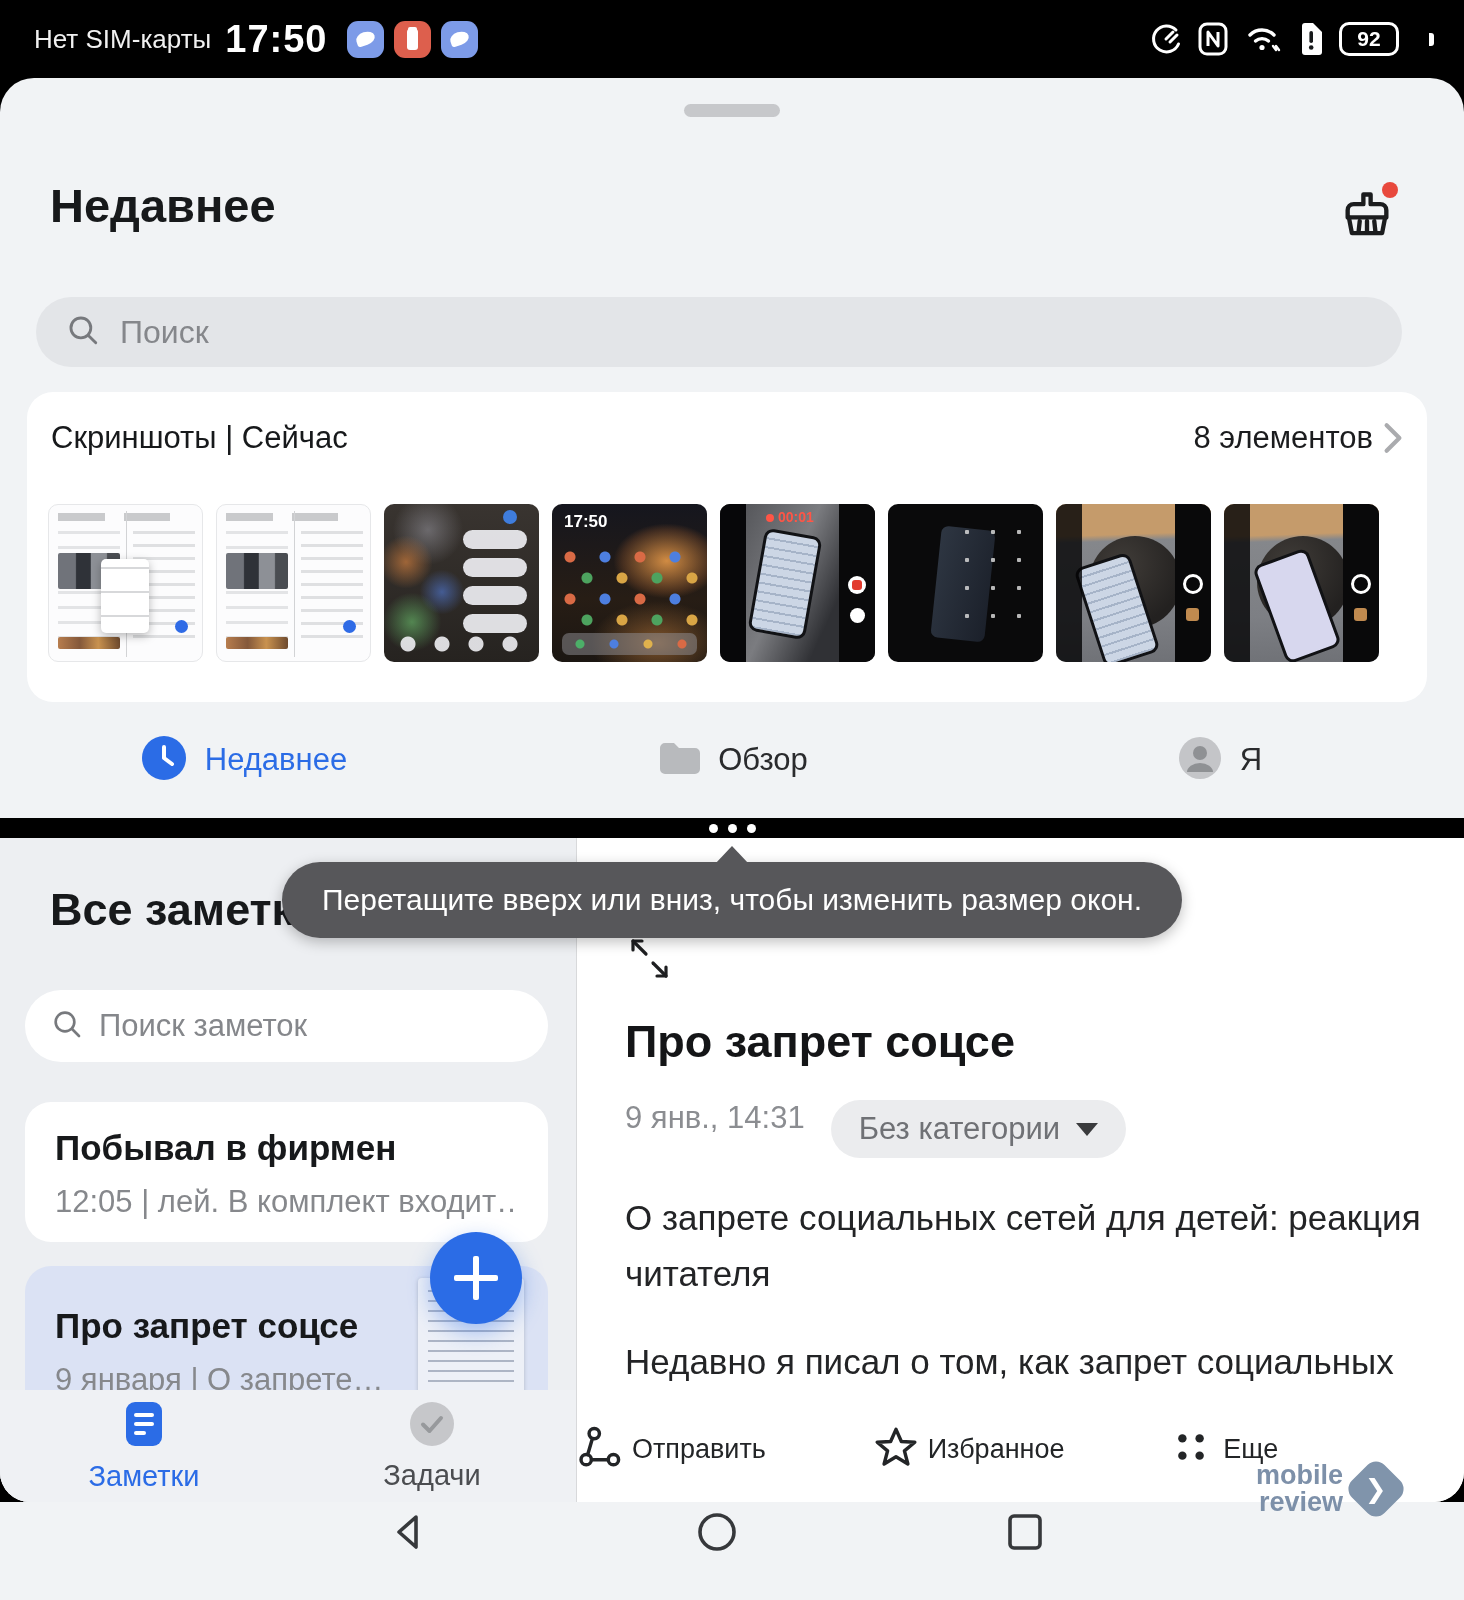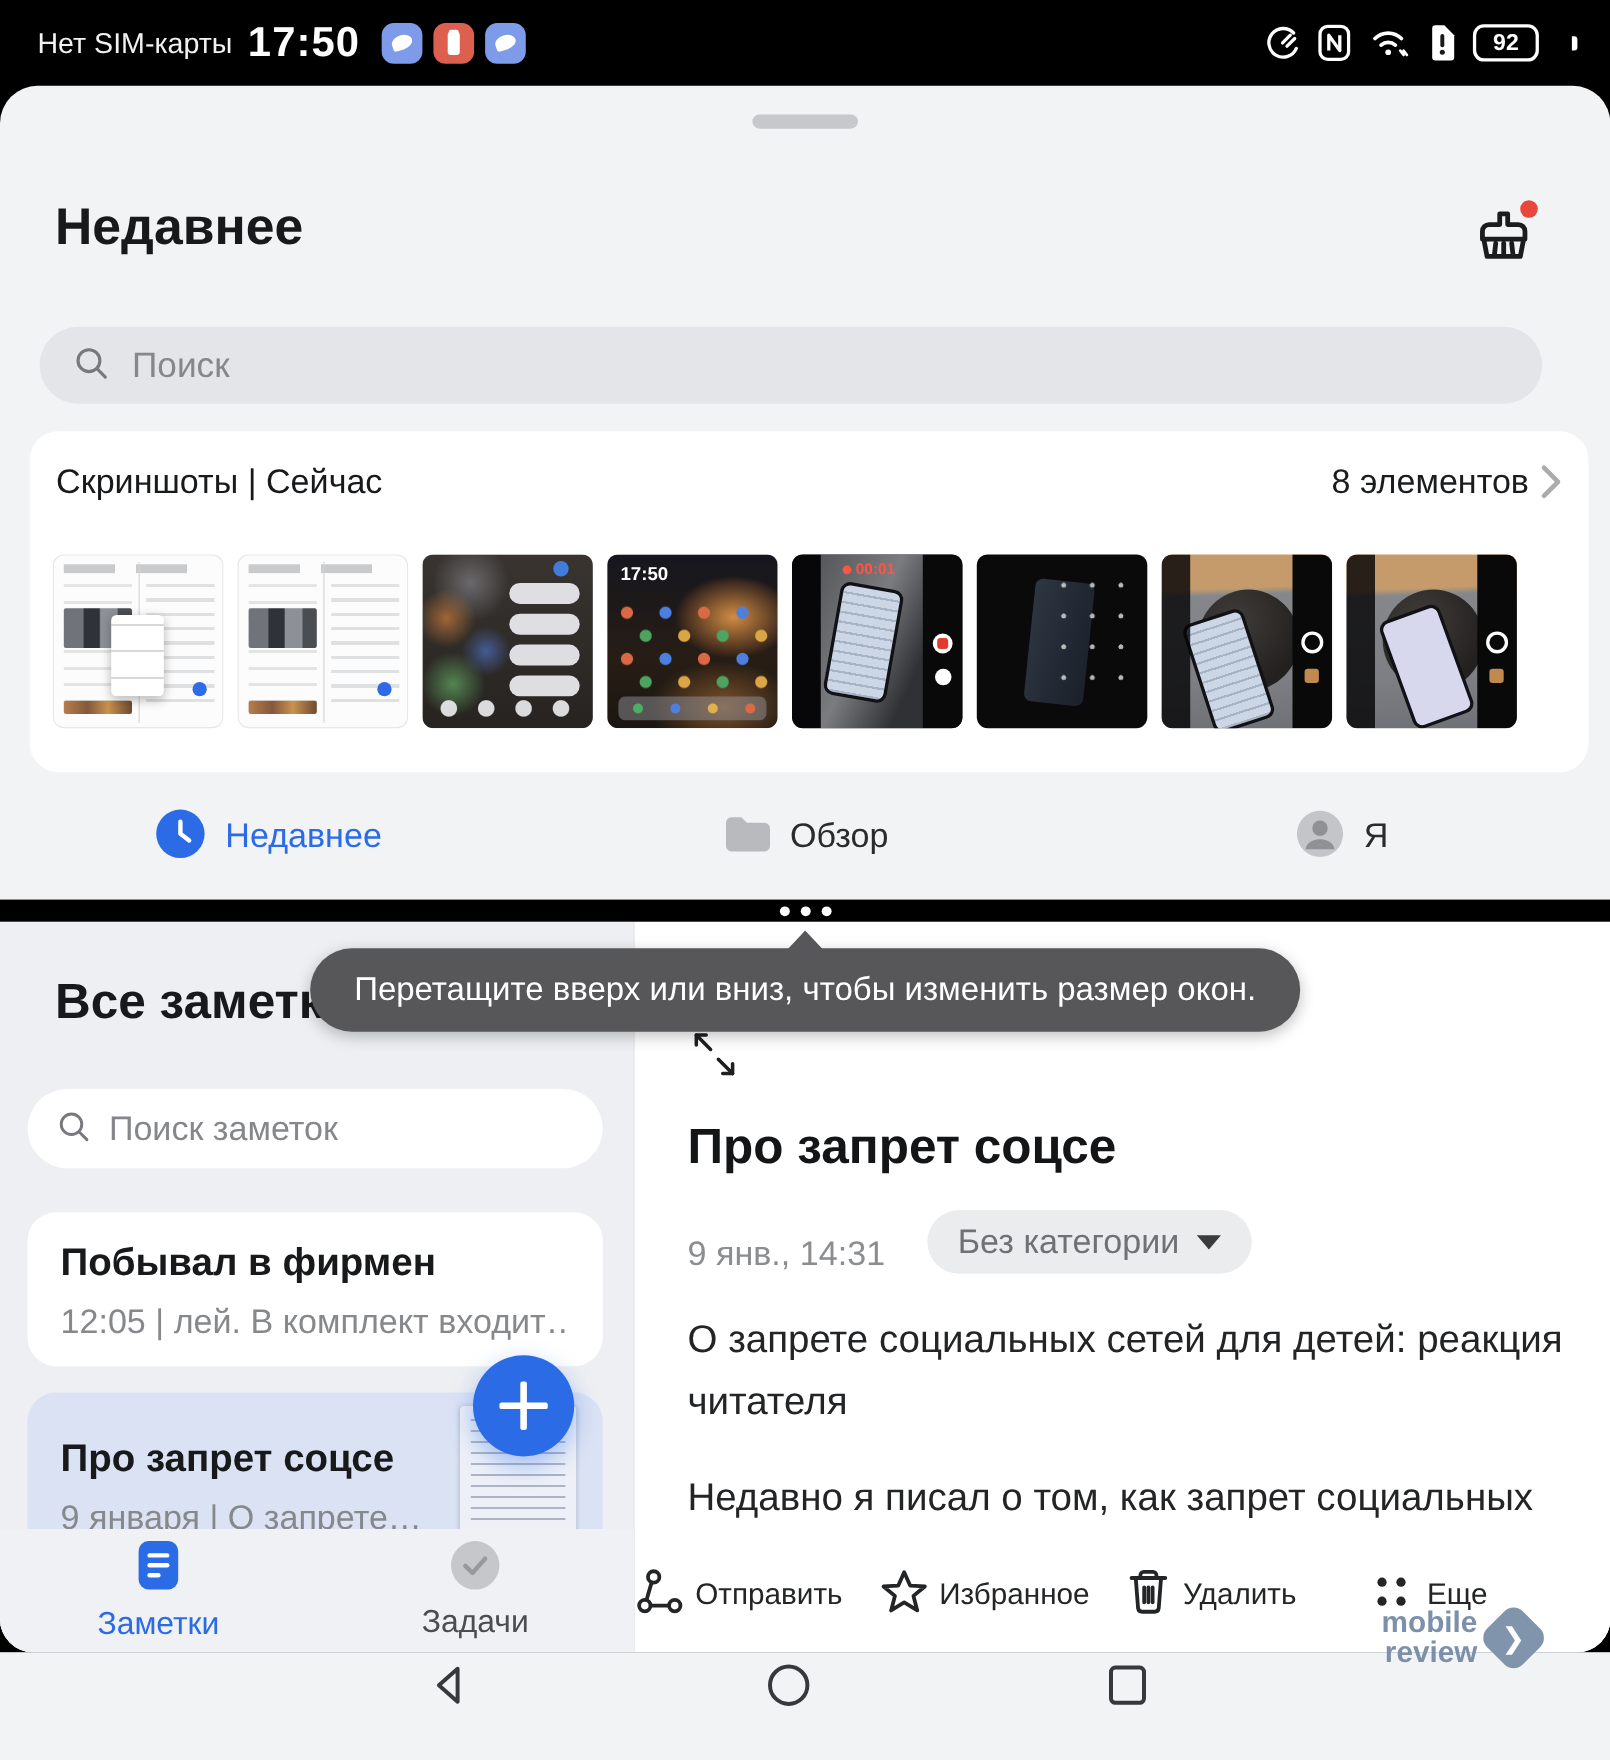--- a/index.html
+++ b/index.html
@@ -28,21 +28,21 @@
   .gallery { position:absolute; top:78px; left:0; width:1464px; height:740px; background:#f1f3f5; border-radius:34px 34px 0 0; overflow:hidden; }
   .drag-pill { position:absolute; top:26px; left:50%; transform:translateX(-50%); width:96px; height:13px; border-radius:7px; background:#c7c8cb; }
   .g-title { position:absolute; left:50px; top:100px; font-size:47px; font-weight:600; color:#17191b; }
   .g-broom { position:absolute; left:1338px; top:108px; width:58px; height:58px; color:#1b1c1e; }
   .g-broom .reddot { position:absolute; right:-2px; top:-4px; width:16px; height:16px; border-radius:50%; background:#e8483c; }
   .g-search { position:absolute; left:36px; right:62px; top:219px; height:70px; background:#e3e5e8; border-radius:35px; display:flex; align-items:center; padding:0 30px; gap:20px; }
   .g-search input, .n-search input { border:0; outline:0; background:transparent; font-size:32px; color:#3a3b3d; width:100%; font-family:inherit; }
   .g-search input::placeholder { color:#85878b; }
   .n-search input::placeholder { color:#85878b; }
 
-  .g-card { position:absolute; left:27px; right:20px; top:314px; height:310px; background:#fff; border-radius:26px; }
+  .g-card { position:absolute; left:27px; right:37px; top:314px; height:310px; background:#fff; border-radius:26px; }
   .g-card-head { position:absolute; top:28px; left:24px; right:24px; display:flex; align-items:center; justify-content:space-between; }
   .g-sec-title { font-size:31px; font-weight:500; color:#17191b; }
   .g-count { display:flex; align-items:center; gap:10px; font-size:31px; color:#1b1c1e; }
   .thumbs { position:absolute; left:21px; top:112px; display:flex; gap:13px; }
   .thumb { width:155px; height:158px; border-radius:10px; overflow:hidden; position:relative; flex:none; background:#ddd; }
 
   .t-notes { background:#fcfcfd; border:1px solid #e6e7e9; }
   .t-notes .colL { position:absolute; left:9px; top:26px; width:62px; height:110px; background:repeating-linear-gradient(180deg,#e3e4e6 0 3px,transparent 3px 15px); }
   .t-notes .miniimgs { position:absolute; left:9px; top:48px; width:62px; height:36px; background:linear-gradient(90deg,#70737a 0 28%,#2f3238 30% 52%,#8d9096 54% 78%,#4a4d52 80% 100%); border-radius:2px; }
   .t-notes .colR { position:absolute; left:84px; top:26px; width:62px; height:110px; background:repeating-linear-gradient(180deg,#dfe0e2 0 3px,transparent 3px 13px); }
@@ -141,21 +141,21 @@
   .fab::before { left:24px; top:43px; width:44px; height:6px; }
   .fab::after { left:43px; top:24px; width:6px; height:44px; }
 
   .n-tabs { position:absolute; left:0; bottom:0; width:576px; height:112px; background:#eff1f4; display:flex; z-index:7; }
   .n-tab { flex:1; display:flex; flex-direction:column; align-items:center; justify-content:center; gap:8px; }
   .n-tab-label { font-size:29px; color:#4b4d50; }
   .n-tab.active .n-tab-label { color:#2b6ce6; font-weight:500; }
 
   .resize-arrows { position:absolute; left:48px; top:95px; width:52px; height:52px; color:#1e1f21; }
   .d-title { position:absolute; left:48px; top:178px; font-size:45px; font-weight:600; color:#141517; }
-  .d-meta { position:absolute; left:48px; top:262px; display:flex; align-items:flex-end; gap:38px; }
+  .d-meta { position:absolute; left:48px; top:262px; display:flex; align-items:flex-start; gap:26px; }
   .d-date { font-size:31px; color:#8b8d91; }
   .d-badge { height:58px; border-radius:29px; background:#ebecee; display:flex; align-items:center; padding:4px 28px; gap:16px; }
   .d-badge-label { font-size:31px; color:#6f7175; }
   .d-caret { width:0; height:0; border-left:11px solid transparent; border-right:11px solid transparent; border-top:13px solid #3a3b3d; }
   .d-p { position:absolute; left:48px; width:820px; font-size:35px; color:#232426; line-height:56px; }
   .d-p1 { top:352px; }
   .d-p2 { top:496px; }
   .d-toolbar { position:absolute; left:0; right:0; bottom:0; height:112px; display:flex; z-index:5; }
   .d-tool { flex:1; display:flex; flex-direction:row; align-items:center; justify-content:flex-start; padding-top:6px; gap:9px; color:#232527;text-align:center; }
   .d-tool-label { font-size:27px; color:#232527; }
@@ -428,31 +428,20 @@
               </svg></span>
           <span class="d-tool-label">Отправить</span>
         </div>
         <div class="d-tool">
           <span><svg width="46" height="46" viewBox="0 0 24 24" fill="none" stroke="currentColor" stroke-width="1.8" stroke-linejoin="round">
                 <path d="M12 2.8 L14.8 9.1 L21.8 9.5 L16.4 14 L18.2 20.9 L12 17.1 L5.8 20.9 L7.6 14 L2.2 9.5 L9.2 9.1 Z"></path>
               </svg></span>
           <span class="d-tool-label">Избранное</span>
         </div>
         <div class="d-tool">
-          <span><svg width="46" height="46" viewBox="0 0 24 24" fill="none" stroke="currentColor" stroke-width="1.8" stroke-linecap="round" stroke-linejoin="round">
-                <path d="M8.2 5.5 V4.2 a1.6 1.6 0 0 1 1.6-1.6 h4.4 a1.6 1.6 0 0 1 1.6 1.6 V5.5"></path>
-                <path d="M4 5.5 h16"></path>
-                <path d="M6 5.5 l1.1 14.3 a2 2 0 0 0 2 1.7 h5.8 a2 2 0 0 0 2-1.7 L18 5.5"></path>
-                <line x1="10" y1="10" x2="10" y2="17"></line>
-                <line x1="12" y1="10" x2="12" y2="17"></line>
-                <line x1="14" y1="10" x2="14" y2="17"></line>
-              </svg></span>
-          <span class="d-tool-label">Удалить</span>
-        </div>
-        <div class="d-tool">
           <span><svg width="46" height="46" viewBox="0 0 24 24" fill="currentColor">
                 <circle cx="7.5" cy="7.5" r="2.2"></circle>
                 <circle cx="16.5" cy="7.5" r="2.2"></circle>
                 <circle cx="7.5" cy="16.5" r="2.2"></circle>
                 <circle cx="16.5" cy="16.5" r="2.2"></circle>
               </svg></span>
           <span class="d-tool-label">Еще</span>
         </div>
       </div>
     </div>

